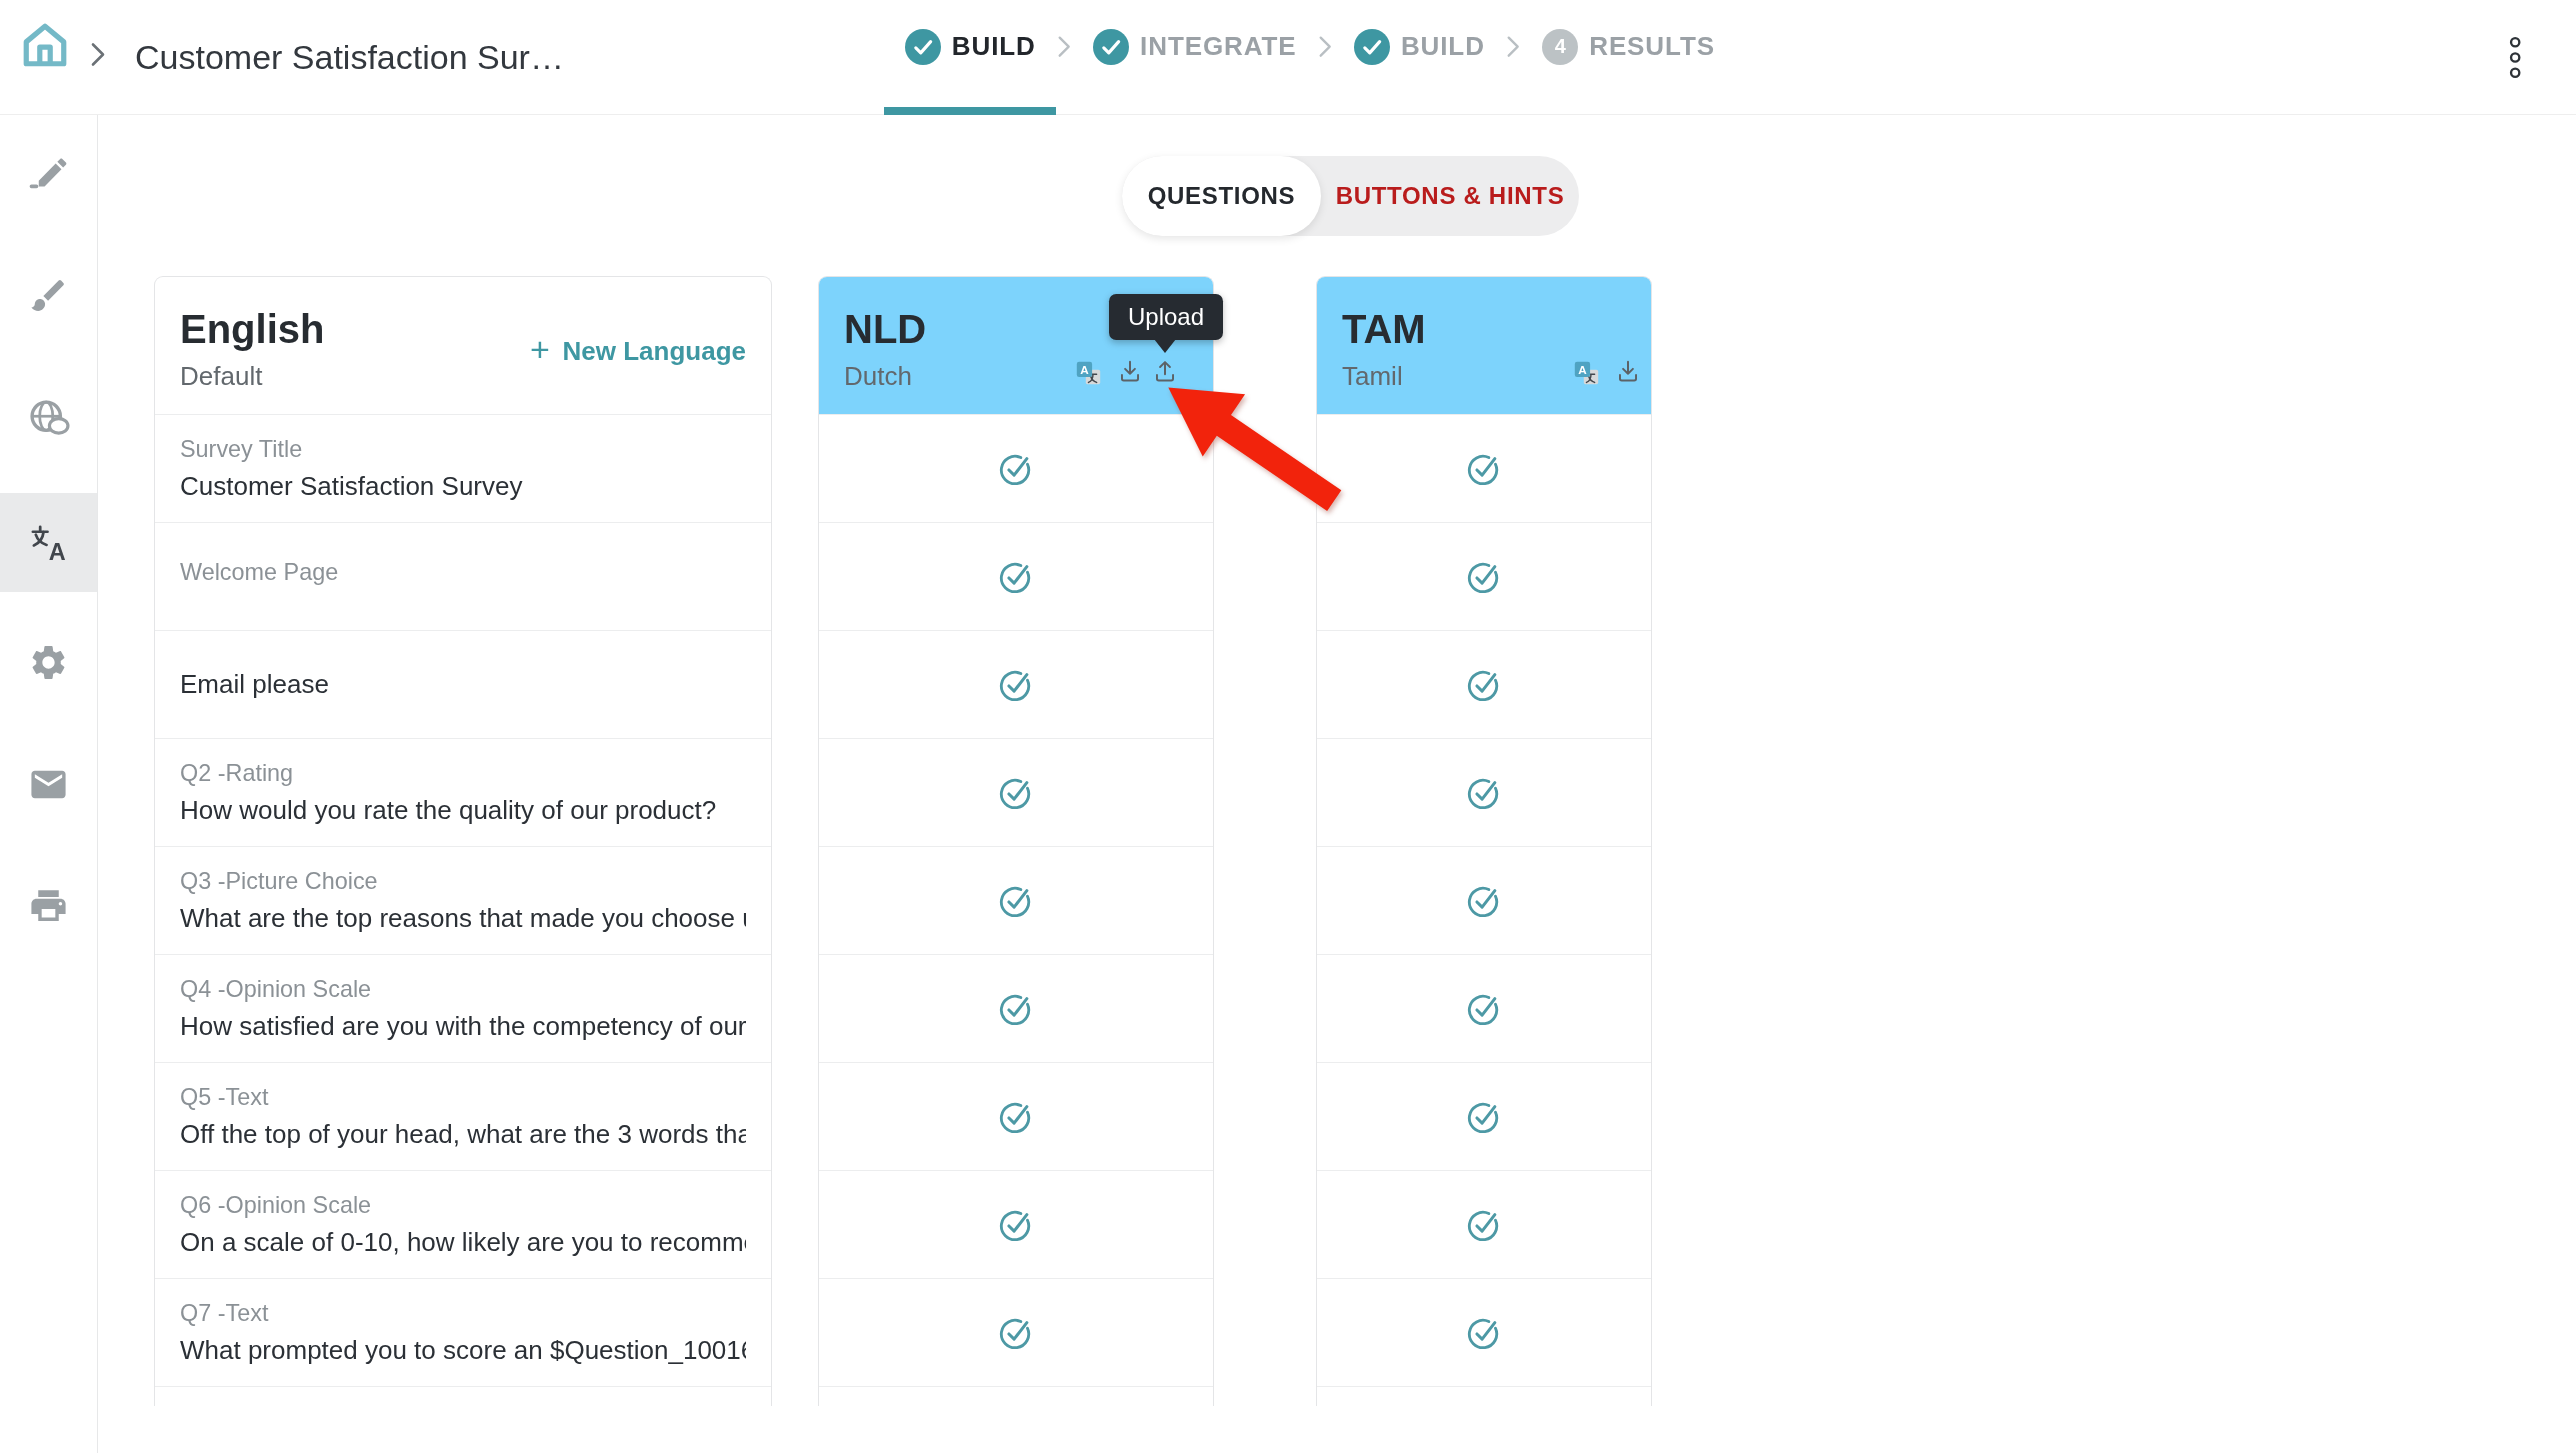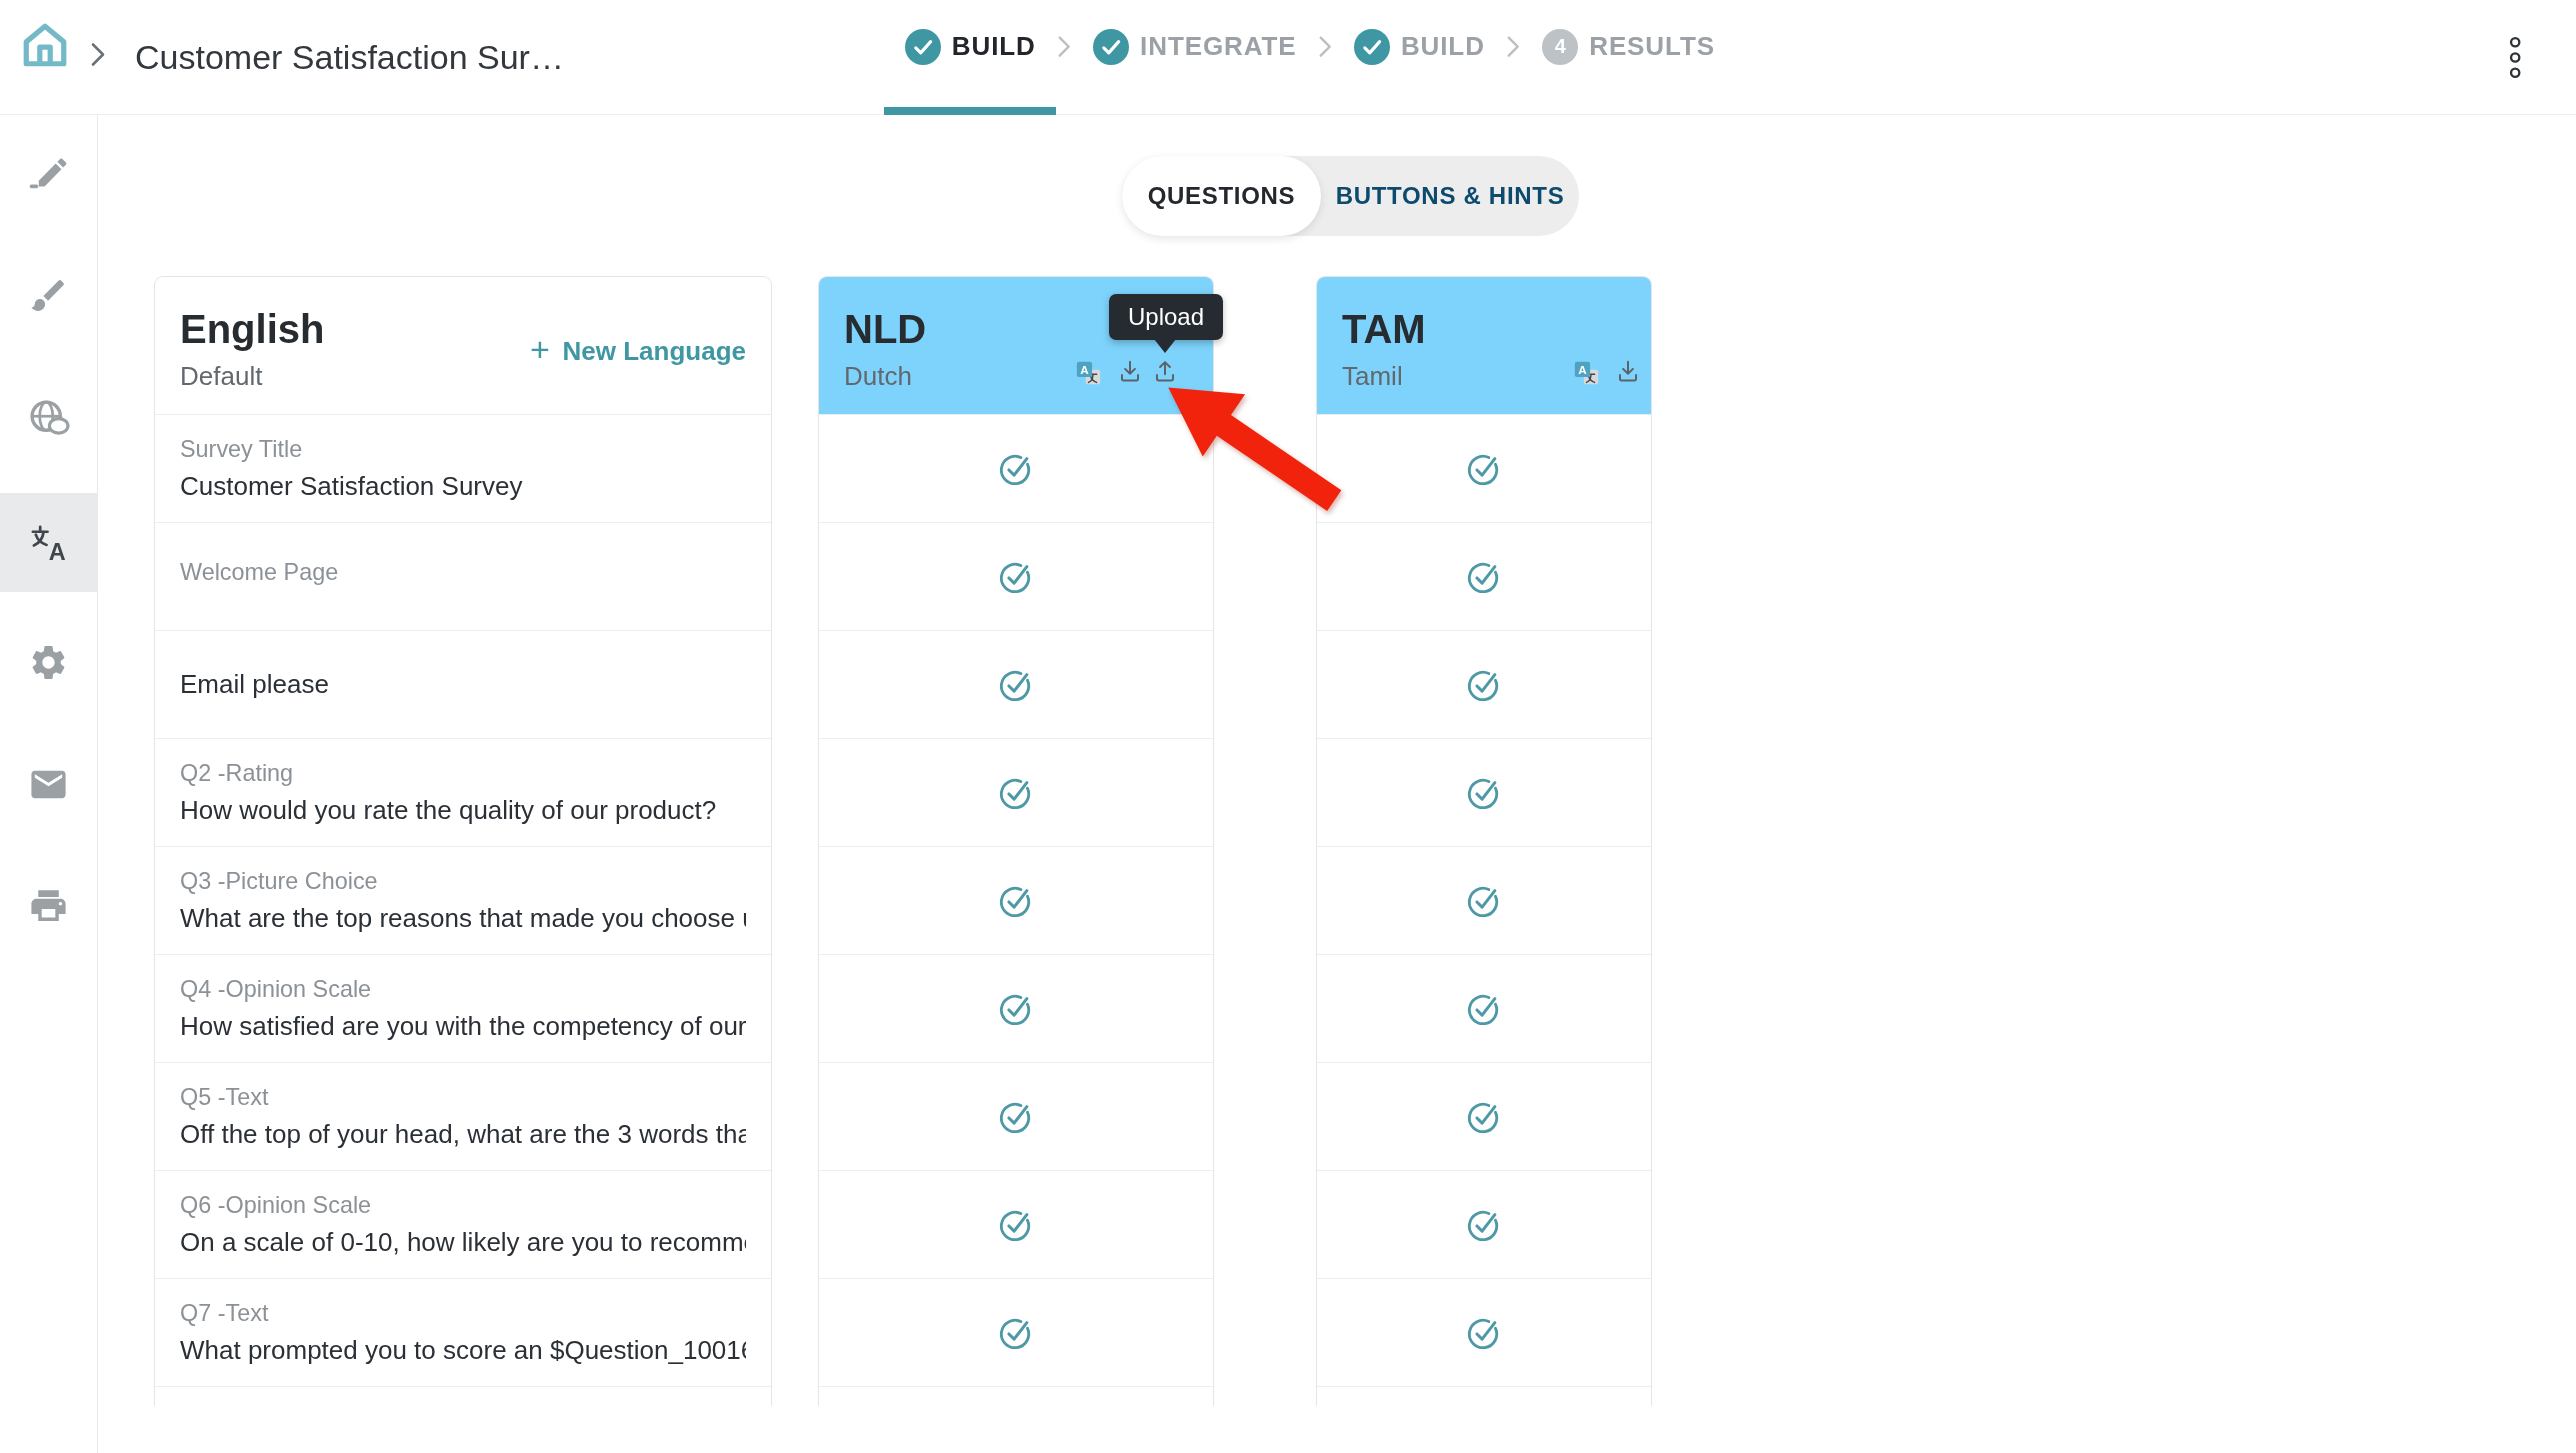--- a/index.html
+++ b/index.html
@@ -35,21 +35,21 @@
 
   
   .tabs-pill { position:absolute; left:1122px; top:156px; width:457px; height:80px;
     background:#ededee; border-radius:40px; z-index:5; }
   .tab-active { position:absolute; left:0; top:0; width:199px; height:80px; background:#fff;
     border-radius:40px; box-shadow:0 2.7px 9px rgba(0,0,0,.10); display:flex; align-items:center;
     justify-content:center; font-size:24px; font-weight:bold; letter-spacing:0.7px; color:#24282d;
     cursor:pointer; }
   .tab-inactive { position:absolute; left:199px; right:0; top:0; height:80px; display:flex;
     align-items:center; justify-content:center; font-size:24px; font-weight:bold;
-    letter-spacing:0.7px; color:#0c4a6e; cursor:pointer; }
+    letter-spacing:0.7px; color:#b91c1c; cursor:pointer; }
 
   
   .card { position:absolute; top:276px; height:1130px; background:#fff;
     border:0.9px solid #e4e5e7; border-bottom:none; border-radius:9px 9px 0 0; overflow:hidden; }
   .card-base { left:154px; width:618px; }
   .card-nld  { left:818px;  width:396px; }
   .card-tam  { left:1316px; width:336px; }
   .card-header { position:relative; height:137px; }
   .card-nld .card-header, .card-tam .card-header { background:#7dd3fc; }
   .card-title { position:absolute; left:25px; top:32px; font-size:40px; font-weight:bold;

